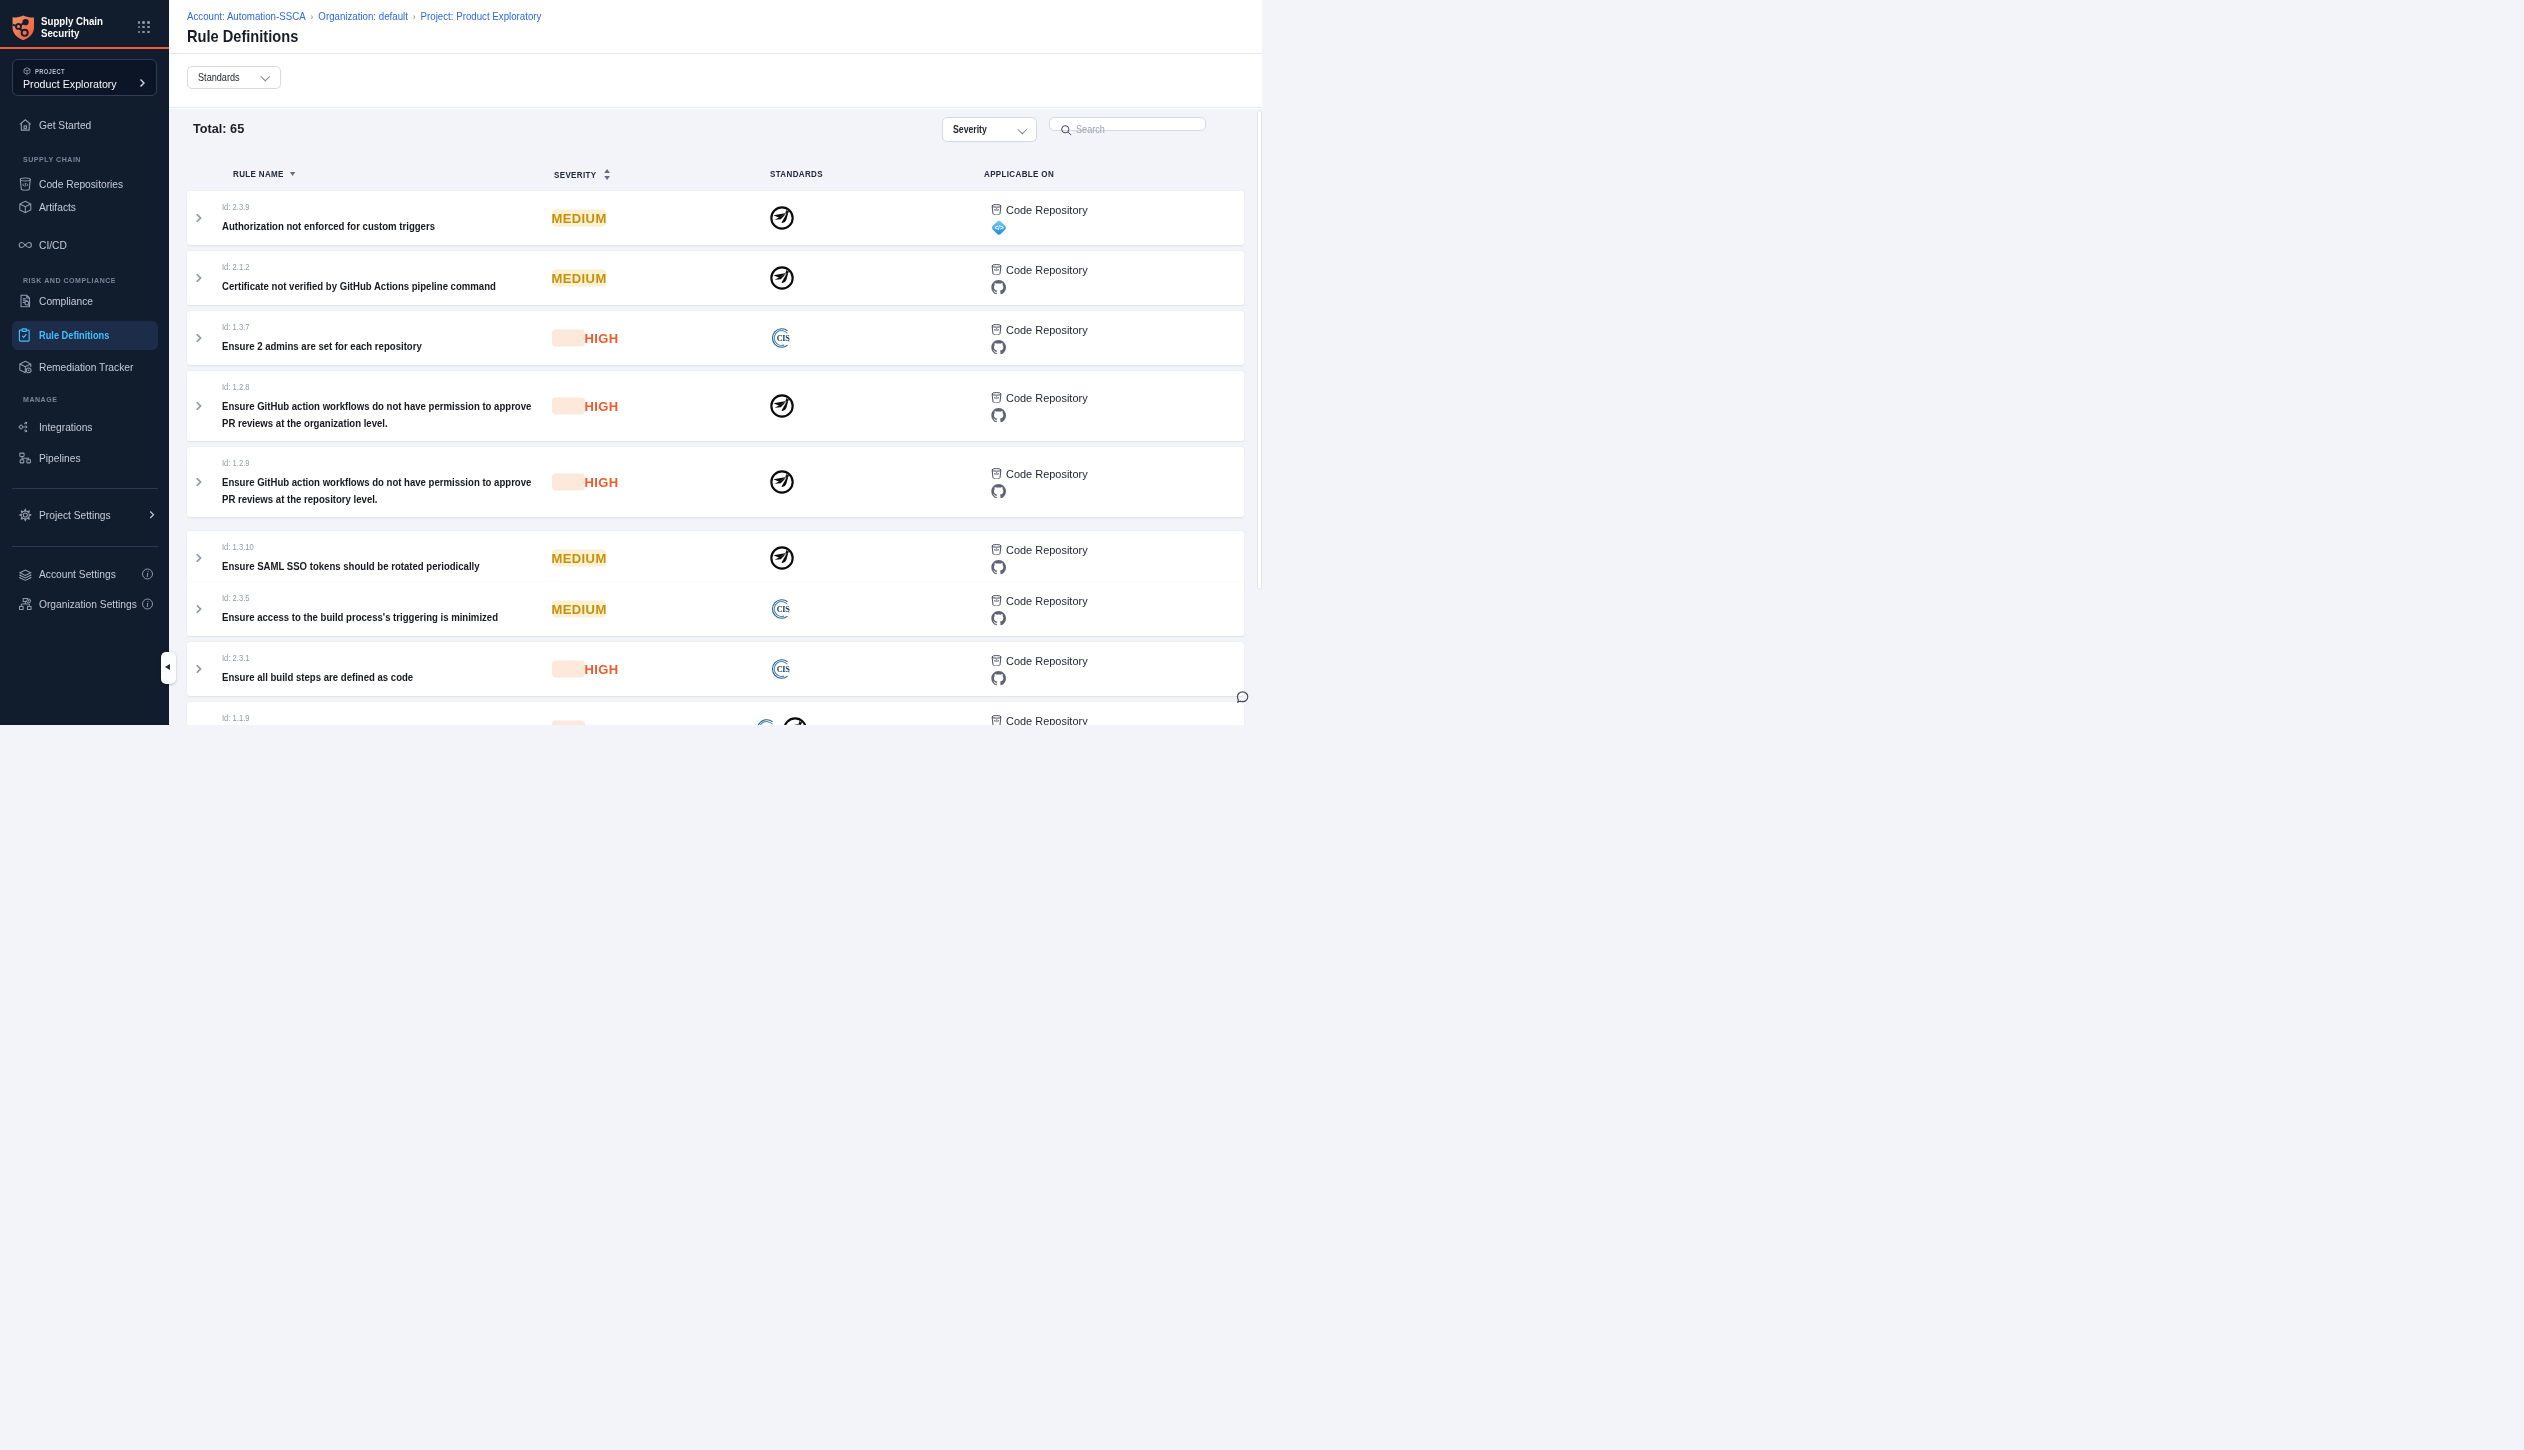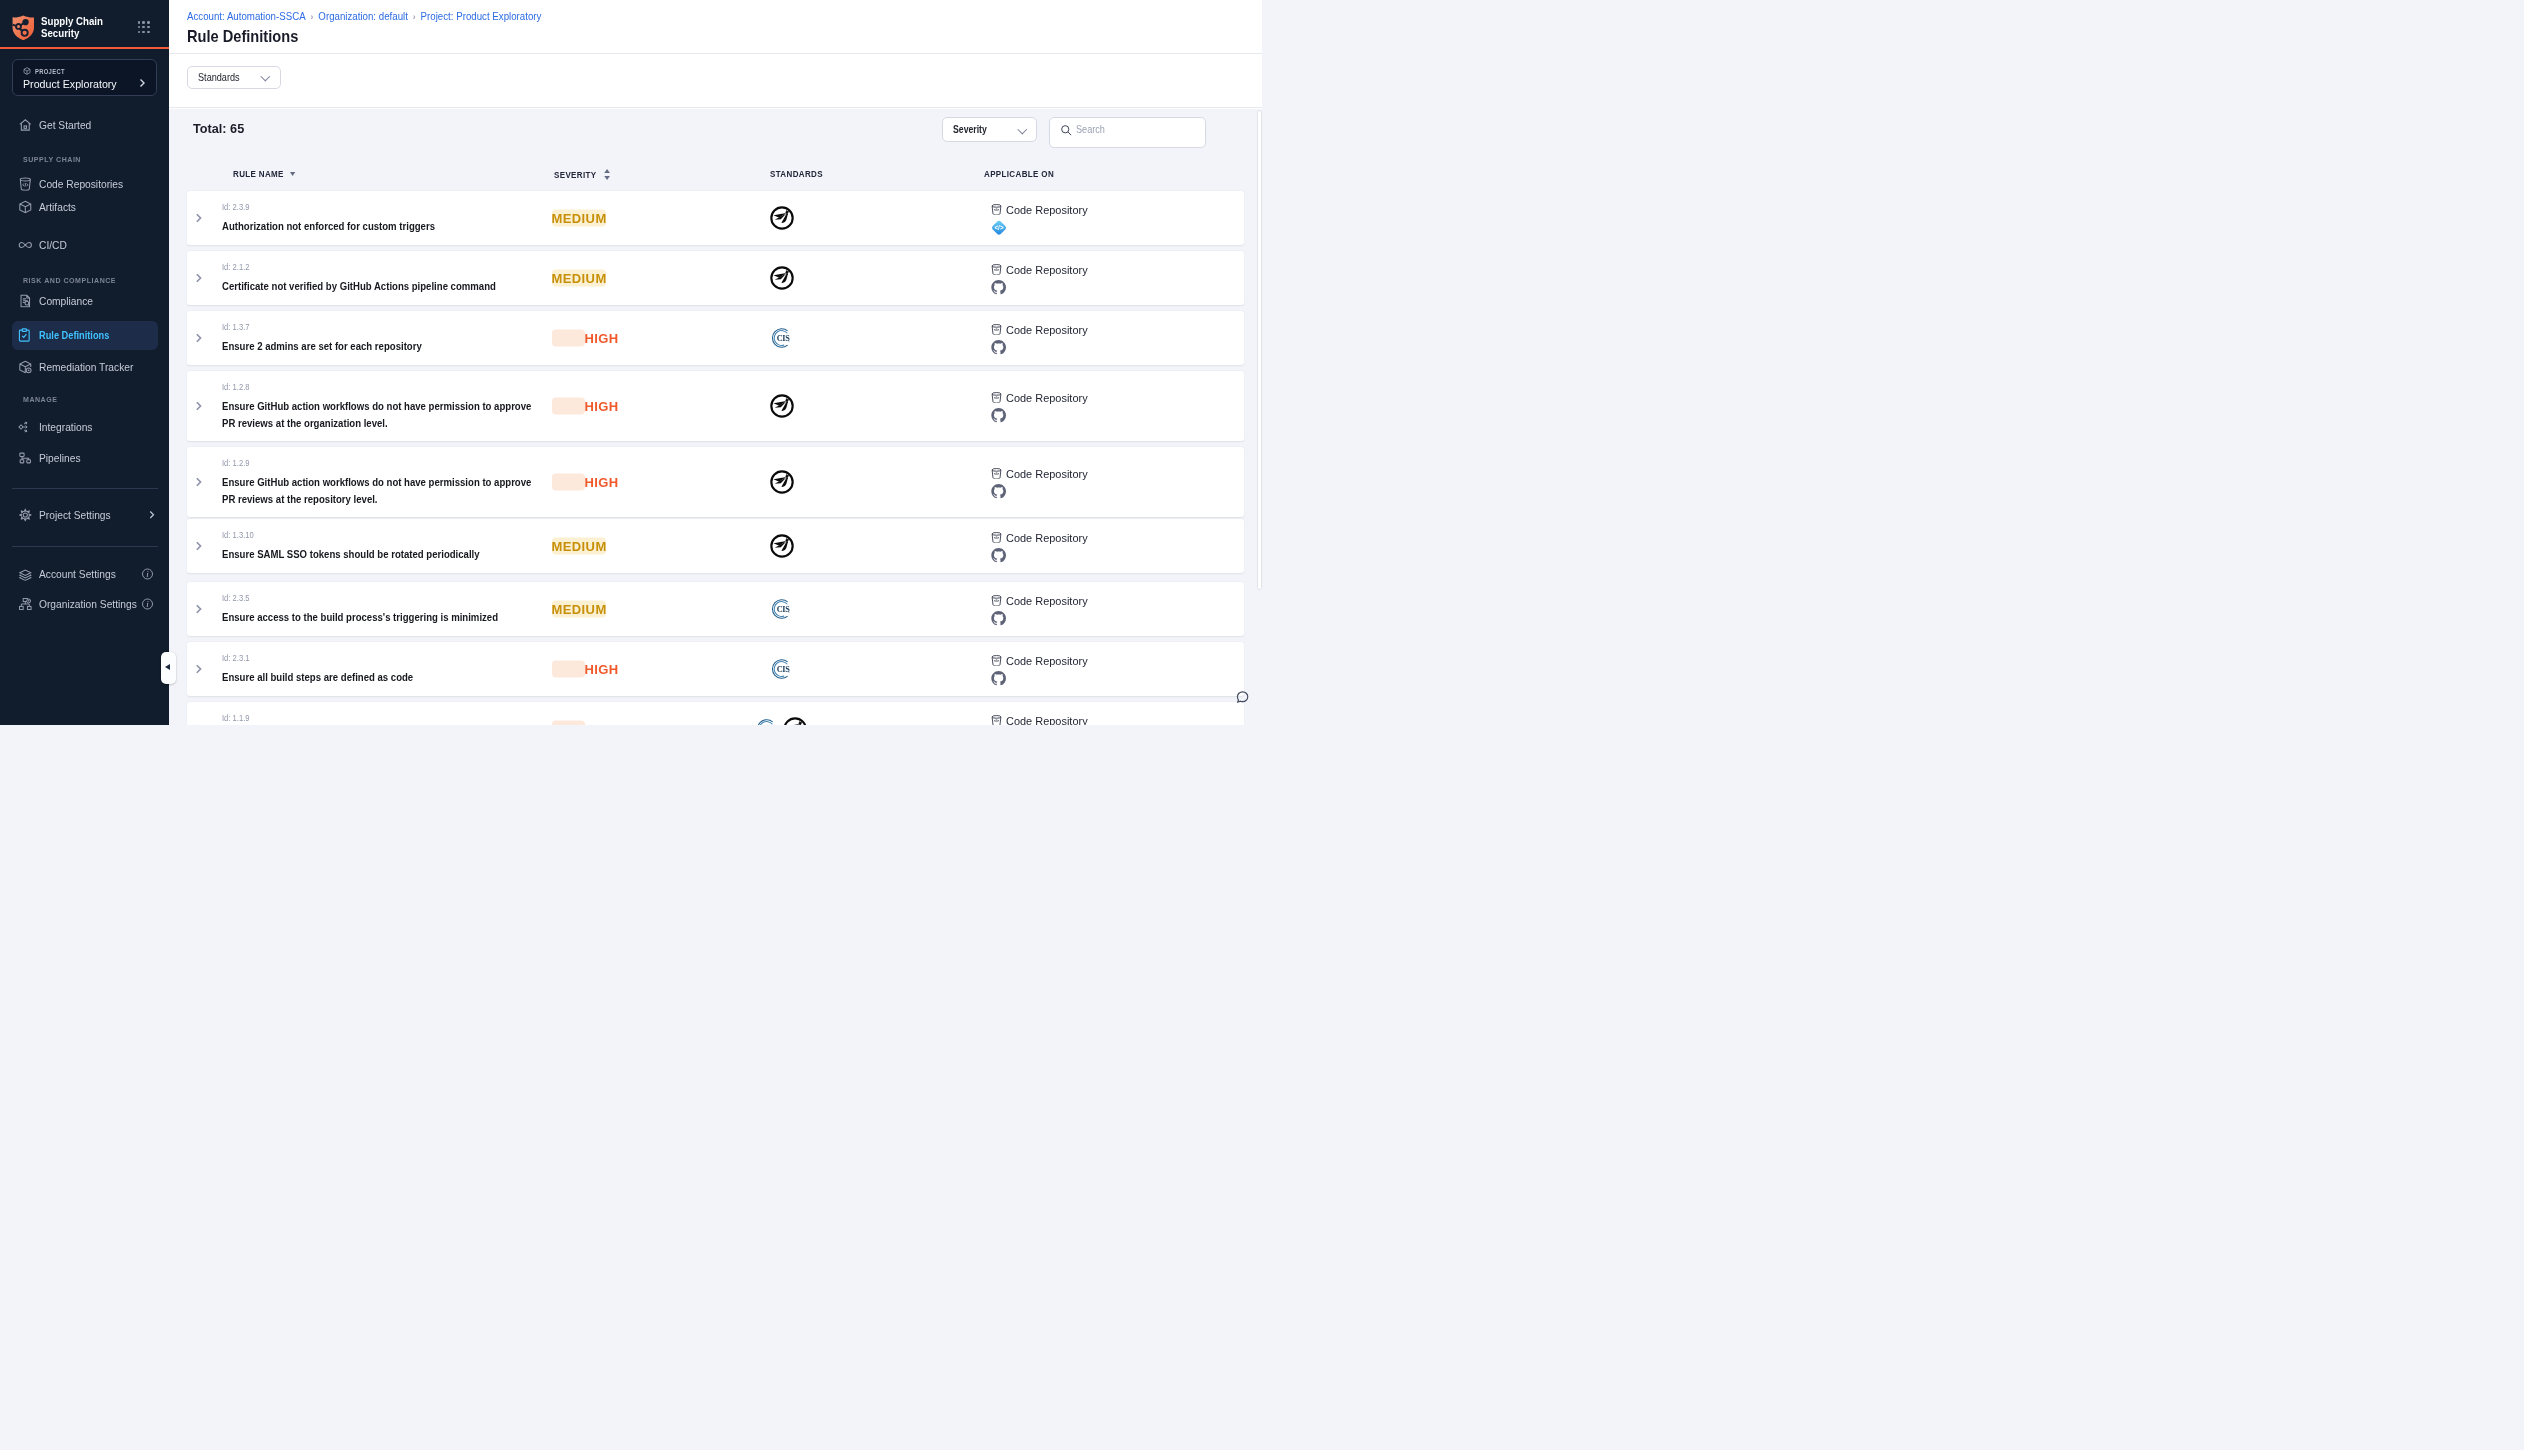--- a/index.html
+++ b/index.html
@@ -42,21 +42,21 @@
 .standards-sel { position:absolute; left:18px; top:11.7px; width:94px; height:23px; border:0.7px solid #d6d9e4; border-radius:5.1px; background:#fff; }
 .standards-sel span { position:absolute; left:9.5px; top:4.4px; font-size:11px; color:#23262f; transform:scaleX(.83); transform-origin:0 50%; }
 .chev-down { display:inline-block; width:6.6px; height:6.6px; border-right:1.5px solid #7a7f9a; border-bottom:1.5px solid #7a7f9a; transform:rotate(45deg); }
 .standards-sel .chev-down { position:absolute; right:11px; top:6.6px; }
 
 .content { position:absolute; left:0; top:109px; width:1093px; height:617px; background:#f2f4f9; }
 .total { position:absolute; left:24px; top:12.4px; font-size:13.5px; font-weight:bold; color:#1b1e28; transform:scaleX(.94); transform-origin:0 50%; }
 .sev-sel { position:absolute; left:773px; top:7.7px; width:95px; height:25.6px; background:#fff; border:0.7px solid #d6d9e4; border-radius:5.1px; }
 .sev-sel span { position:absolute; left:10.2px; top:5.8px; font-size:10.6px; font-weight:bold; color:#23262f; transform:scaleX(.82); transform-origin:0 50%; }
 .sev-sel .chev-down { position:absolute; right:10.2px; top:8px; }
-.searchbox { position:absolute; left:880px; top:7.7px; width:157px; height:31px; background:#fff; border:0.7px solid #d6d9e4; border-radius:5.1px; }
+.searchbox { position:absolute; left:880px; top:7.7px; width:157px; height:14px; background:#fff; border:0.7px solid #d6d9e4; border-radius:5.1px; }
 .searchbox .ph { position:absolute; left:26px; top:5.8px; font-size:11px; color:#9aa2b3; transform:scaleX(.83); transform-origin:0 50%; }
 
 .thead { position:absolute; top:60px; font-size:9px; font-weight:bold; letter-spacing:0.4px; color:#22263a; transform:scaleX(.89); transform-origin:0 50%; white-space:nowrap; }
 .tri-down { display:inline-block; width:0; height:0; border-left:3.7px solid transparent; border-right:3.7px solid transparent; border-top:4.4px solid #666c82; vertical-align:middle; margin-left:7.3px; margin-bottom:1.5px;}
 
 .row { position:absolute; left:17.5px; width:1057px; background:#fff; border-radius:2.9px; box-shadow:0 0.7px 1.5px rgba(96,97,112,0.13); }
 .r-chev { position:absolute; left:6.6px; top:50%; transform:translateY(-50%); }
 .r-texts { position:absolute; left:35px; top:50%; transform:translateY(-50%); }
 .r-id { font-size:9.5px; color:#9298ab; line-height:12.4px; margin-bottom:3.7px; transform:scaleX(.8); transform-origin:0 50%; }
 .r-name { font-size:11.7px; font-weight:bold; color:#17191f; line-height:17px; transform:scaleX(.82); transform-origin:0 50%; white-space:nowrap; }
@@ -451,21 +451,21 @@
                 </g>
                 <text x="12" y="16.5" font-size="8.5" font-weight="bold" fill="#2e3445" text-anchor="middle">&lt;/&gt;</text>
               </svg>
               <span>Code Repository</span>
             </div>
       <div class="appl-icon"><svg width="15.3" height="15.3" viewBox="0 0 24 24">
                 <path fill="#5f6377" d="M12 .5C5.65.5.5 5.65.5 12c0 5.08 3.29 9.39 7.86 10.91.58.11.79-.25.79-.55 0-.27-.01-1-.02-1.96-3.2.7-3.88-1.54-3.88-1.54-.52-1.33-1.28-1.68-1.28-1.68-1.04-.71.08-.7.08-.7 1.15.08 1.76 1.18 1.76 1.18 1.03 1.76 2.69 1.25 3.35.96.1-.74.4-1.25.73-1.54-2.55-.29-5.24-1.28-5.24-5.68 0-1.26.45-2.28 1.18-3.09-.12-.29-.51-1.46.11-3.04 0 0 .96-.31 3.16 1.18.92-.26 1.9-.38 2.88-.39.98 0 1.96.13 2.88.39 2.19-1.49 3.15-1.18 3.15-1.18.63 1.58.23 2.75.12 3.04.74.8 1.18 1.83 1.18 3.09 0 4.42-2.69 5.39-5.25 5.67.41.36.78 1.06.78 2.13 0 1.54-.01 2.78-.01 3.15 0 .31.21.67.8.55C20.22 21.38 23.5 17.08 23.5 12 23.5 5.65 18.35.5 12 .5z"></path>
               </svg></div>
     </div>
   </div>
-        <div class="row" style="top:410px;height:54px">
+        <div class="row" style="top:422px;height:54px">
     <svg class="r-chev" width="11" height="11" viewBox="0 0 16 16" fill="none" stroke="#8d94a8" stroke-width="2.4">
             <path d="M5.5 2.5 L11 8 L5.5 13.5"></path>
           </svg>
     <div class="r-texts">
             <div class="r-id">Id: 1.3.10</div>
             <div class="r-name">Ensure SAML SSO tokens should be rotated periodically</div>
           </div>
     <div class="badge medium">MEDIUM</div>
     <div class="stds">
             <svg width="24" height="24" viewBox="0 0 36 36">

